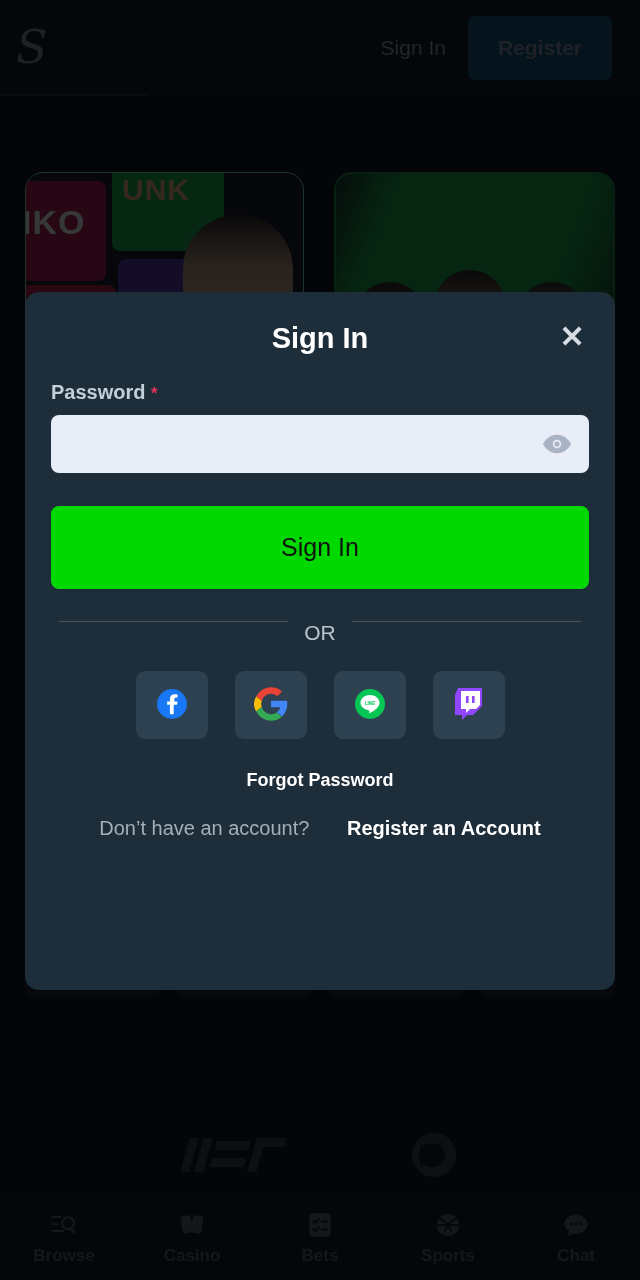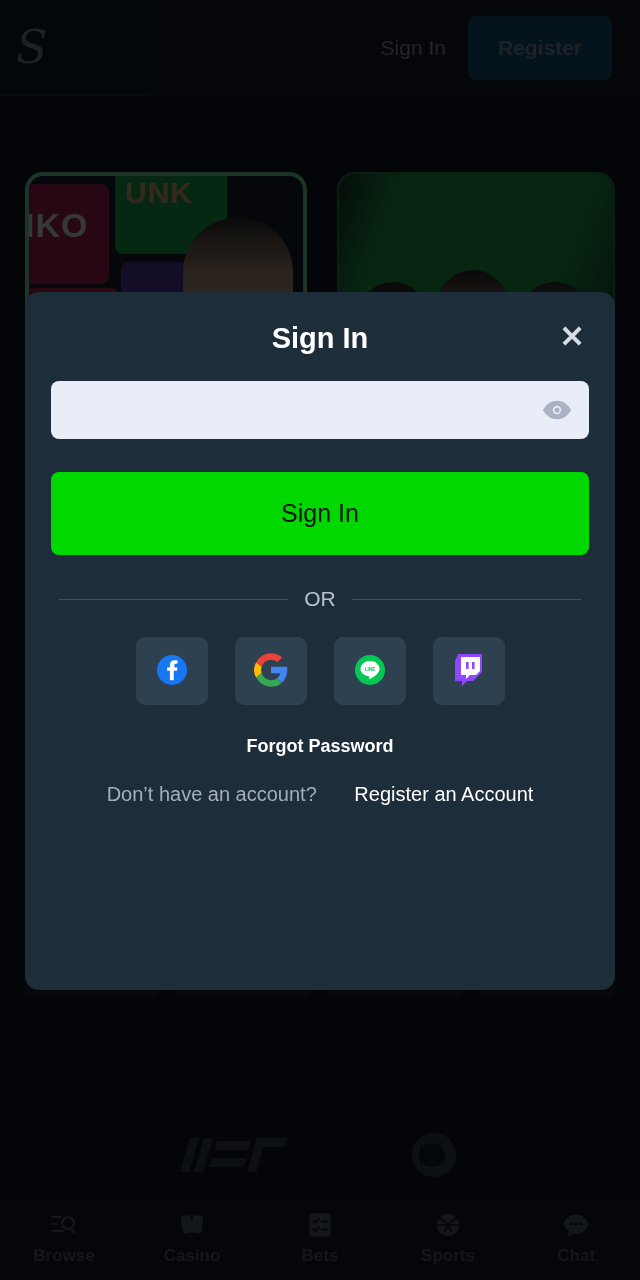--- a/index.html
+++ b/index.html
@@ -50,21 +50,21 @@
   
   .promo-row{
     position:absolute; left:0; top:172px; width:640px; height:230px;
     display:flex; gap:30px; padding:0 25px;
   }
   .promo-card{
     flex:1; border-radius:18px; overflow:hidden; position:relative;
   }
   .promo-casino{
     background:#10131c;
-    border:4px solid #86efac;
+    border:1px solid #86efac;
   }
   .promo-sports{
     background:#0b1a10;
     border:2px solid #1d8a3c;
   }
   .tile{ position:absolute; border-radius:8px; }
   .t-pink{ left:-12px; top:8px; width:92px; height:100px; background:#b71340; }
   .t-green{ left:86px; top:-6px; width:112px; height:84px; background:#18b13b; }
   .t-purple{ left:92px; top:86px; width:122px; height:120px; background:#5b2fa8; }
   .t-red{ left:-10px; top:112px; width:100px; height:120px; background:#c4143f; }
@@ -209,21 +209,21 @@
   }
 
   .primary-btn{
     width:100%; height:83px; margin-top:33px;
     background:#00d800; border:none; border-radius:8px;
     color:#0d1410; font-size:25px; font-weight:400;
     font-family:"Liberation Sans", sans-serif;
   }
 
   .or-row{
-    display:flex; align-items:center; gap:16px;
+    display:flex; align-items:flex-start; gap:16px;
     margin-top:32px; padding:0 8px;
   }
   .or-line{ flex:1; height:1px; background:#45545f; }
   .or-text{ color:#b9c3cc; font-size:21px; }
 
   .social-row{
     display:flex; justify-content:center; gap:27px; margin-top:26px;
   }
   .social-btn{
     width:72px; height:68px; border-radius:9px;
@@ -234,21 +234,21 @@
   .forgot{
     display:block; width:100%; text-align:center;
     color:#ffffff; font-size:18px; font-weight:700;
     margin-top:31px; background:none; border:none;
     font-family:"Liberation Sans", sans-serif;
   }
   .register-row{
     text-align:center; margin-top:26px; font-size:20px;
   }
   .reg-q{ color:#a3afba;text-align:right; }
-  .reg-link{ color:#ffffff; font-weight:400;margin-left:32px; }
+  .reg-link{ color:#ffffff; font-weight:700;margin-left:32px; }
 </style>
 </head>
 <body>
 
 <div id="bg-page">
 
   <div class="topbar">
     <div class="logo-panel">
       <span class="logo-s">S</span>
     </div>
@@ -354,20 +354,24 @@
 
 <div id="overlay"></div>
 
 <div id="modal">
 
   <div class="modal-title">Sign In</div>
   <button class="close-x">✕</button>
 
 
   <div class="field">
+    <div class="field-label">
+      <span>Password</span>
+      <span class="req">*</span>
+    </div>
     <div class="input-wrap">
       <input class="text-input" type="password" placeholder="" style="">
       <button class="eye-btn">
         <svg width="28" height="20" viewBox="0 0 24 16" fill="#aab3c4">
           <path d="M12 0C6 0 1.7 4.4 0 8c1.7 3.6 6 8 12 8s10.3-4.4 12-8c-1.7-3.6-6-8-12-8z"></path>
           <circle cx="12" cy="8" r="3.6" fill="#e9edf7"></circle>
           <circle cx="12" cy="8" r="2.2" fill="#aab3c4"></circle>
         </svg>
       </button>
     </div>

